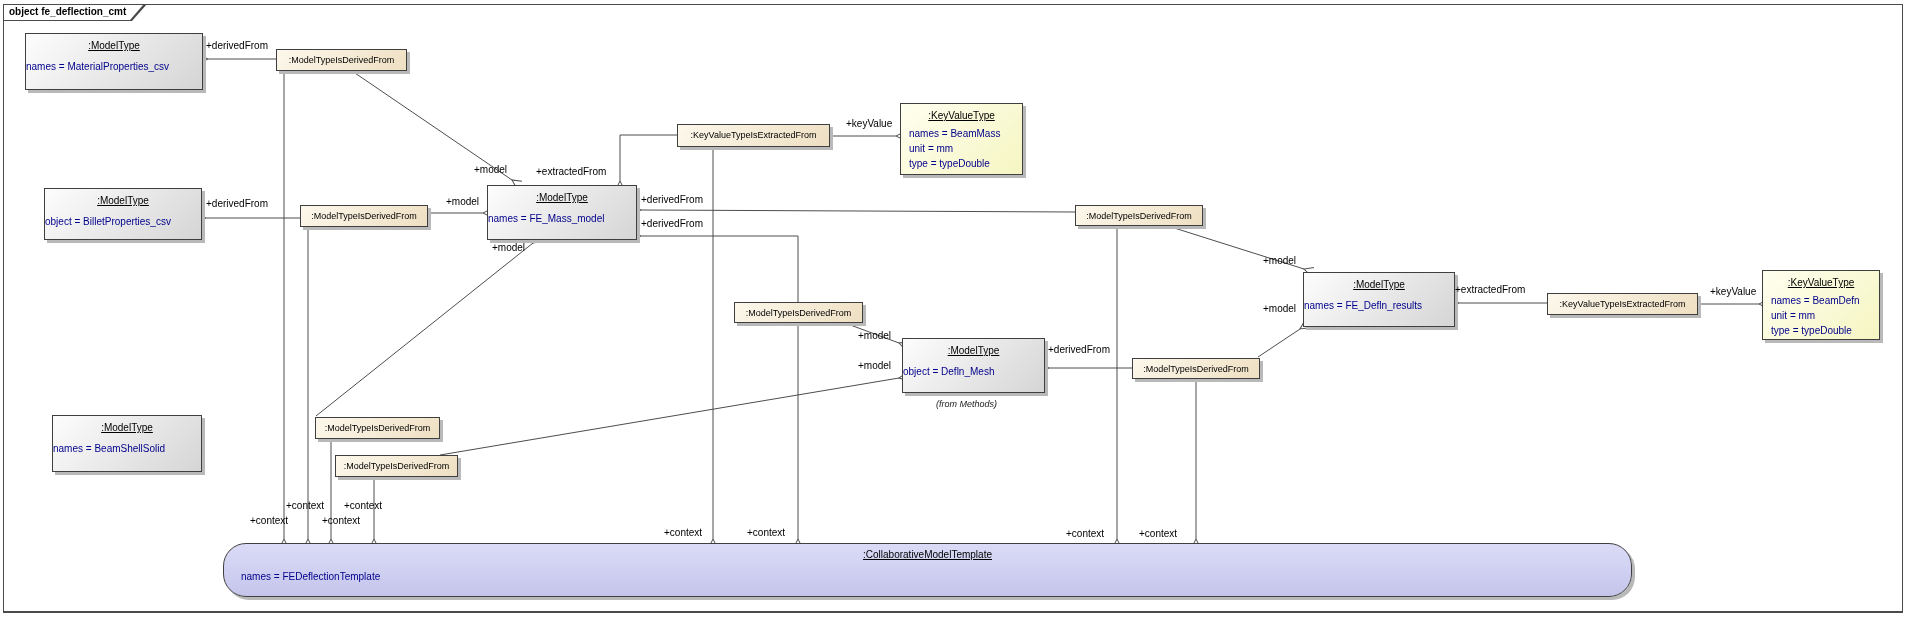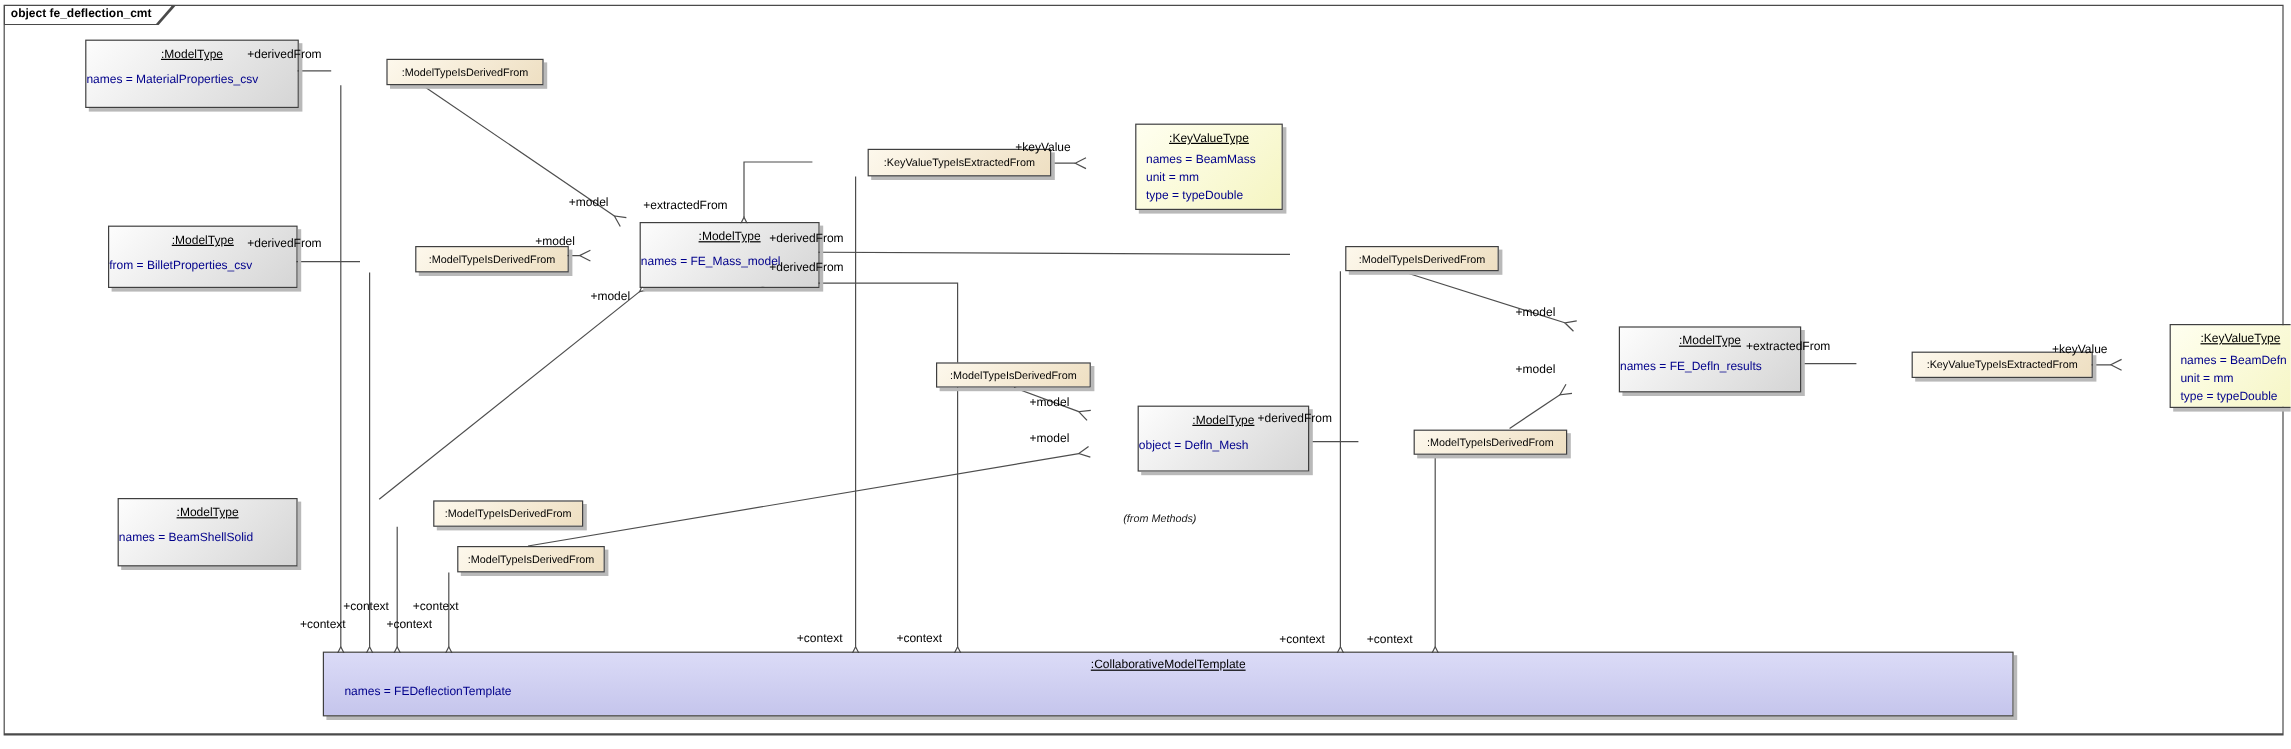--- a/index.html
+++ b/index.html
@@ -10,35 +10,35 @@
   
   .tab { position:absolute; left:3px; top:4px; width:144px; height:17px; z-index:5; }
   .tab-outer { position:absolute; inset:0; background:#4a4a4a;
                clip-path:polygon(0 0,100% 0,calc(100% - 15px) 100%,0 100%); }
   .tab-inner { position:absolute; left:1px; top:1px; width:141px; height:15px; background:#ffffff;
                clip-path:polygon(0 0,calc(100% - 2px) 0,calc(100% - 15px) 100%,0 100%); }
   .tab-label { position:absolute; left:6px; top:2px; font-size:10px; font-weight:bold; color:#000;
                white-space:nowrap; }
   svg.wires { position:absolute; left:0; top:0; z-index:2; }
   .node { position:absolute; border:1px solid #3f3f3f; box-shadow:3px 3px 0 #b9b9b9;
-          box-sizing:border-box; z-index:3;margin-left:46px; }
+          box-sizing:border-box; z-index:3; }
   .node--gray     { background:linear-gradient(135deg,#fdfdfd,#d5d5d5); }
   .node--tan      { background:linear-gradient(135deg,#fdf8ec,#eedfc2); }
   .node--yellow   { background:linear-gradient(135deg,#fffff0,#f5f5c2); }
-  .node--lavender { background:linear-gradient(180deg,#dbdbf7,#c5c5ec); }
+  .node--lavender { background:linear-gradient(180deg,#dbdbf7,#c5c5ec);border-radius:23px; }
   .node-title { font-size:10px; color:#000; text-align:center; text-decoration:underline;
                 padding-top:6px; white-space:nowrap; overflow:hidden; }
   .node-attr  { font-size:10px; color:#00008b; white-space:nowrap; }
   .attr-center { text-align:left; margin-top:10px; }
   .kv-attrs { padding:5px 0 0 8px; }
   .kv-attrs .node-attr { line-height:15px; }
   .link-label { font-size:9px; color:#000; text-align:center; white-space:nowrap;
                 overflow:hidden; line-height:20px; }
   .edge-label { position:absolute; font-size:10px; color:#000; white-space:nowrap; z-index:4; }
-  .note { position:absolute; font-size:9px; font-style:italic; color:#1b1b1b; z-index:4;margin-top:28px; }
+  .note { position:absolute; font-size:9px; font-style:italic; color:#1b1b1b; z-index:4; }
   .tpl-attr { position:absolute; left:17px; top:27px; }
 </style>
 </head>
 <body>
 
 <div class="canvas">
   <div class="frame"></div>
 
   <svg class="wires" width="1909" height="624">
     <defs>
@@ -128,21 +128,21 @@
     <div class="tab-label">object fe_deflection_cmt</div>
   </div>
 
   <div class="node node--gray" style="left:25px;top:33px;width:178px;height:57px;">
     <div class="node-title">:ModelType</div>
     <div class="node-attr attr-center">names = MaterialProperties_csv</div>
   </div>
 
   <div class="node node--gray" style="left:44px;top:188px;width:158px;height:52px;">
     <div class="node-title">:ModelType</div>
-    <div class="node-attr attr-center">from = BilletProperties_csv</div>
+    <div class="node-attr attr-center">object = BilletProperties_csv</div>
   </div>
 
   <div class="node node--gray" style="left:52px;top:415px;width:150px;height:57px;">
     <div class="node-title">:ModelType</div>
     <div class="node-attr attr-center">names = BeamShellSolid</div>
   </div>
 
   <div class="node node--gray" style="left:487px;top:185px;width:150px;height:55px;">
     <div class="node-title">:ModelType</div>
     <div class="node-attr attr-center">names = FE_Mass_model</div>

